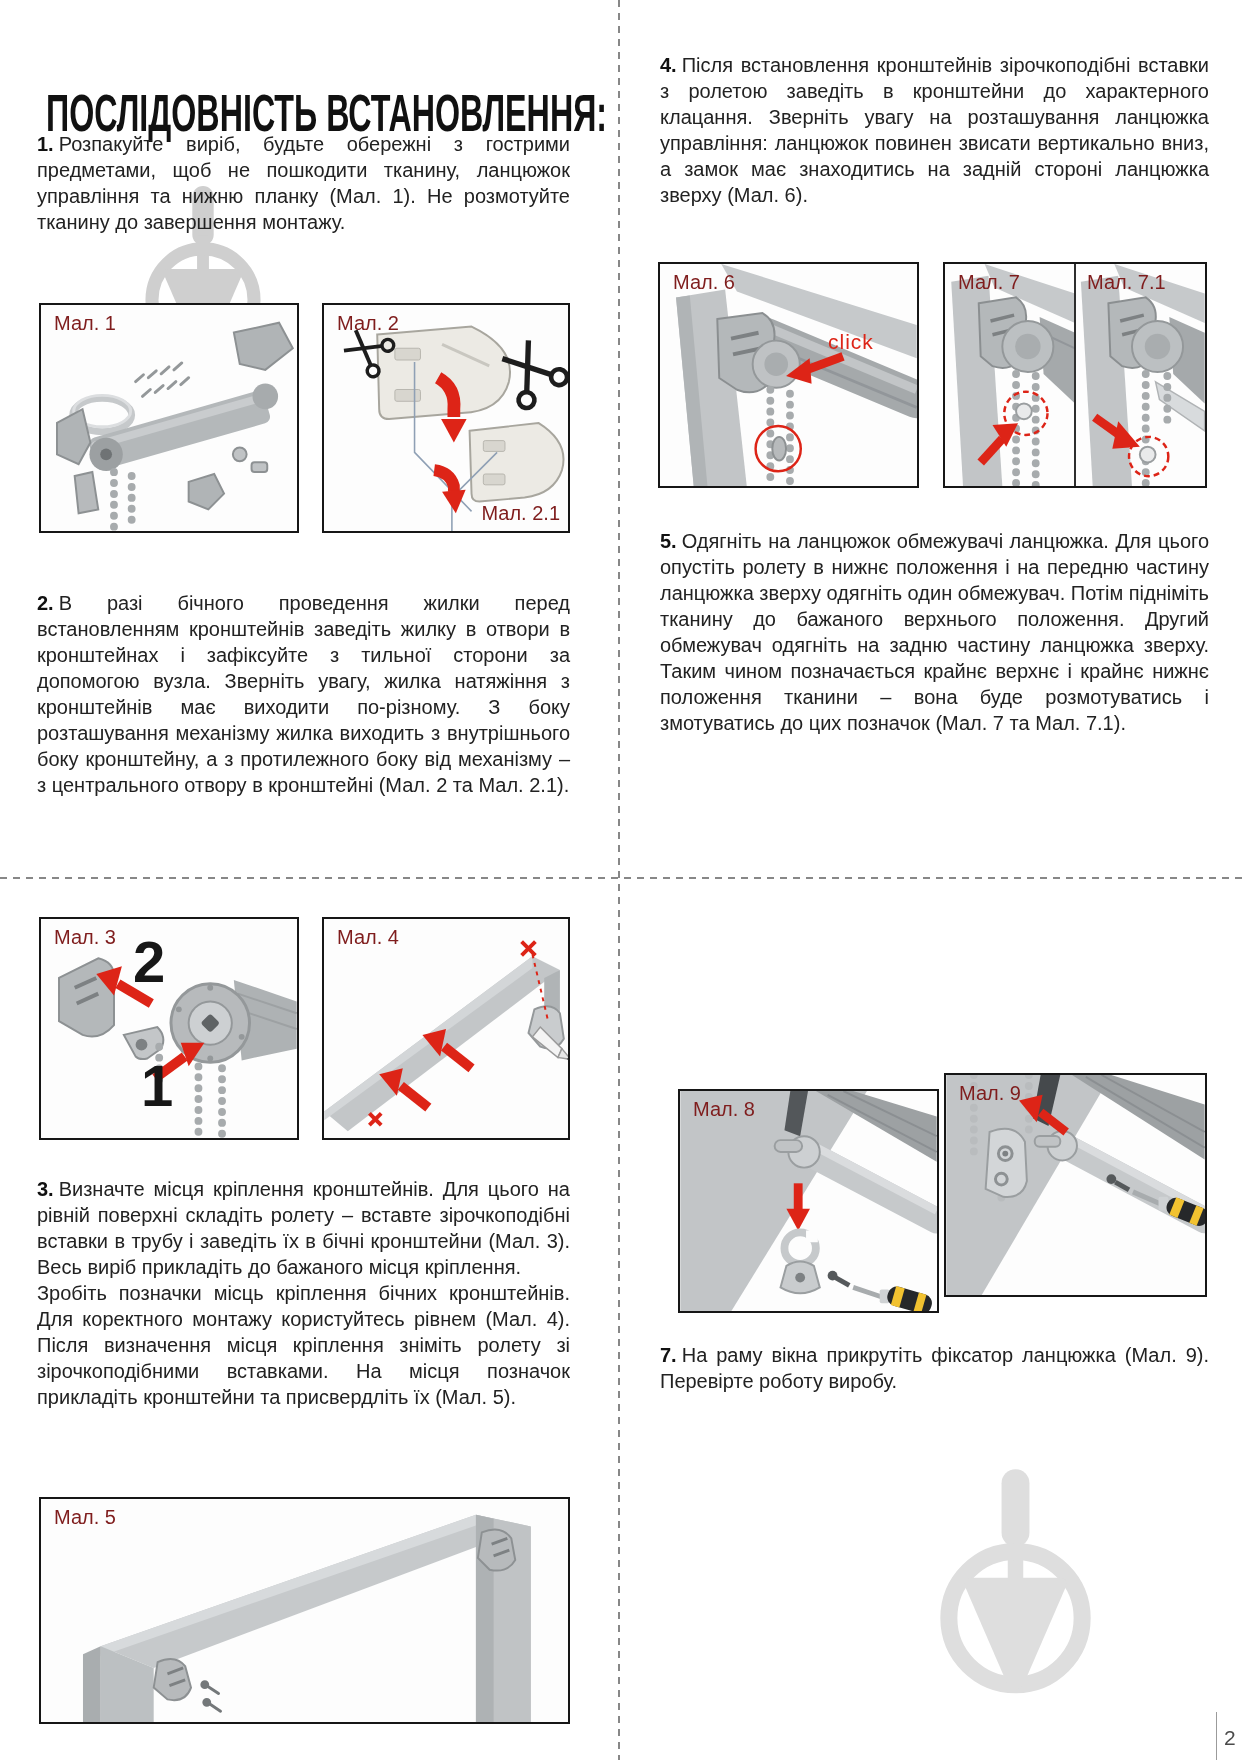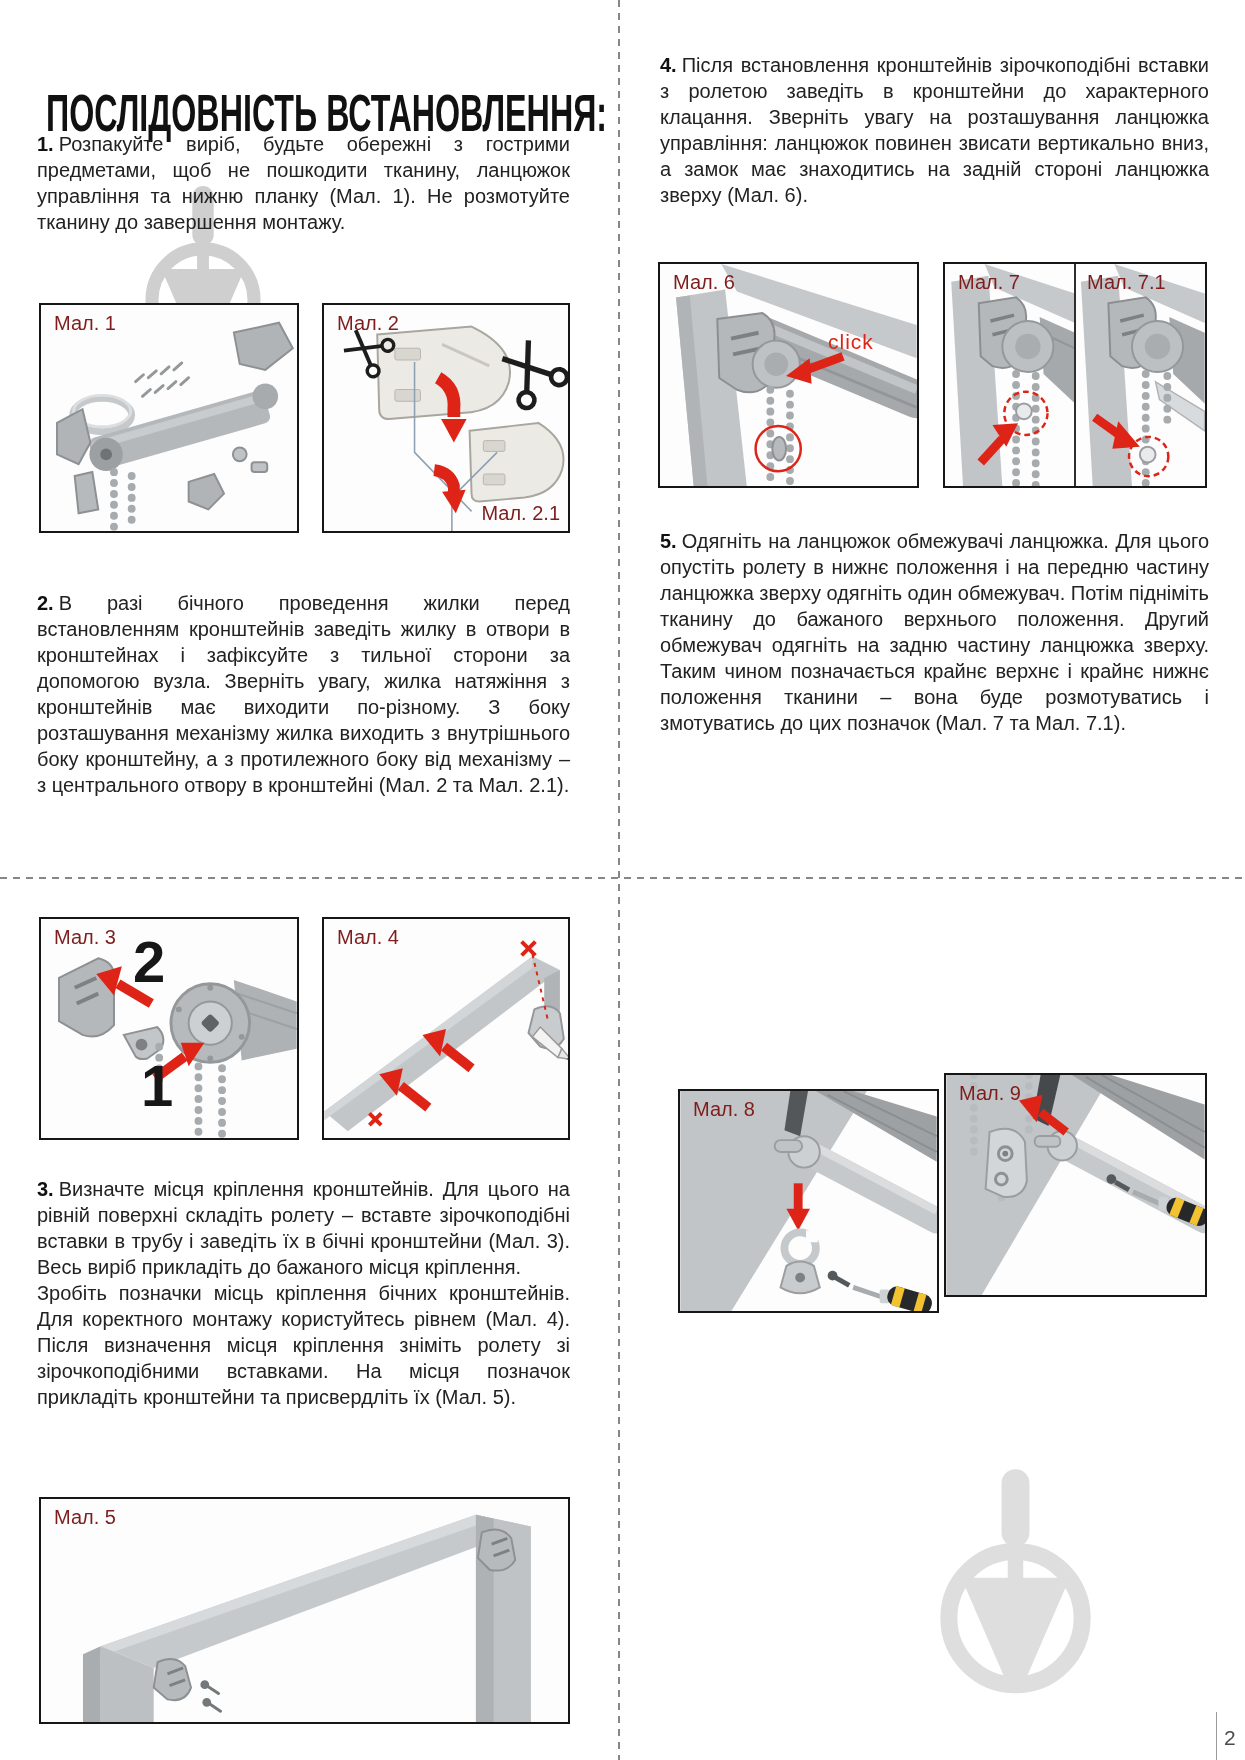--- a/index.html
+++ b/index.html
@@ -57,20 +57,23 @@
     <b class="num">3.</b><span>Визначте місця кріплення кронштейнів. Для цього на рівній поверхні складіть ролету – вставте зірочкоподібні вставки в трубу і заведіть їх в бічні кронштейни (Мал. 3). Весь виріб прикладіть до бажаного місця кріплення.</span>
     <span class="para2">Зробіть позначки місць кріплення бічних кронштейнів. Для коректного монтажу користуйтесь рівнем (Мал. 4). Після визначення місця кріплення зніміть ролету зі зірочкоподібними вставками. На місця позначок прикладіть кронштейни та присвердліть їх (Мал. 5).</span>
   </p>
 
   <p class="step" style="left:660px;top:52px;width:549px;">
     <b class="num">4.</b><span>Після встановлення кронштейнів зірочкоподібні вставки з ролетою заведіть в кронштейни до характерного клацання. Зверніть увагу на розташування ланцюжка управління: ланцюжок повинен звисати вертикально вниз, а замок має знаходитись на задній стороні ланцюжка зверху (Мал. 6).</span>
   </p>
   <p class="step" style="left:660px;top:528px;width:549px;">
     <b class="num">5.</b><span>Одягніть на ланцюжок обмежувачі ланцюжка. Для цього опустіть ролету в нижнє положення і на передню частину ланцюжка зверху одягніть один обмежувач. Потім підніміть тканину до бажаного верхнього положення. Другий обмежувач одягніть на задню частину ланцюжка зверху. Таким чином позначається крайнє верхнє і крайнє нижнє положення тканини – вона буде розмотуватись і змотуватись до цих позначок (Мал. 7 та Мал. 7.1).</span>
   </p>
+  <p class="step" style="left:660px;top:1342px;width:549px;">
+    <b class="num">7.</b><span>На раму вікна прикрутіть фіксатор ланцюжка (Мал. 9). Перевірте роботу виробу.</span>
+  </p>
 
   <figure class="fig" style="left:39px;top:303px;width:260px;height:230px;margin:0;">
     <svg class="figart" viewBox="0 0 260 230">
       <ellipse cx="62" cy="112" rx="30" ry="17" fill="none" stroke="#c6c9cb" stroke-width="7"></ellipse>
       <ellipse cx="62" cy="108" rx="29" ry="16" fill="none" stroke="#dcdee0" stroke-width="3"></ellipse>
       <g stroke="#94989a" stroke-width="3" stroke-linecap="round">
         <line x1="96" y1="78" x2="104" y2="71"></line>
           <line x1="109" y1="74" x2="117" y2="67"></line>
         <line x1="122" y1="70" x2="130" y2="63"></line>
           <line x1="135" y1="66" x2="143" y2="59"></line>

